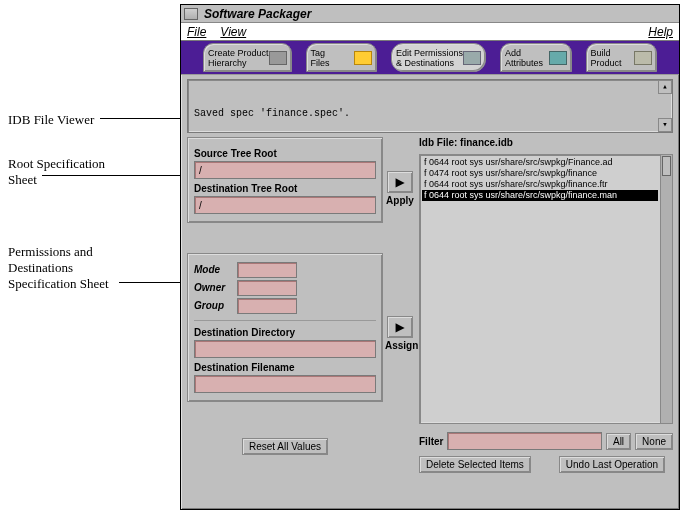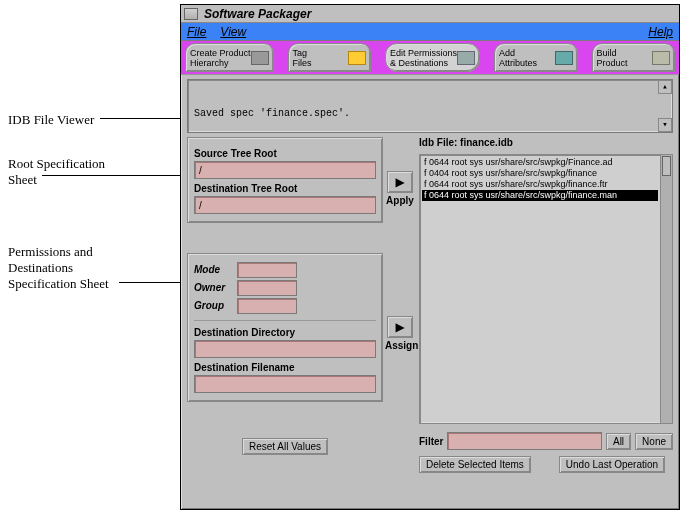--- a/index.html
+++ b/index.html
@@ -52,40 +52,40 @@
     font-style: italic;
     font-weight: bold;
     font-size: 12px;
   }
   .menubar {
     height: 18px;
     display: flex;
     align-items: center;
     padding: 0 6px;
     border-bottom: 1px solid #7a7a7a;
-    background: #3b82f6;
+    background: #ffffff;
   }
   .menubar .mitem {
     font-style: italic;
     text-decoration: underline;
     font-size: 12px;
     margin-right: 14px;
   }
   .menubar .help {
     margin-left: auto;
     margin-right: 0;
   }
   .stepbar {
     height: 34px;
     display: flex;
     align-items: stretch;
-    padding: 2px 4px;
+    padding: 2px 22px;
     gap: 14px;
     border-bottom: 1px solid #999;
-    background: #d946ef;
+    background: #4c1d95;
   }
   .step {
     flex: 1;
     display: flex;
     align-items: center;
     justify-content: space-between;
     padding: 2px 4px;
     border: 1px solid #888;
     border-radius: 10px 10px 0 0;
     background: #bfbfbf;
@@ -345,21 +345,21 @@
       <div class="action-lbl">Apply</div>
       <div style="height:110px;"></div>
       <div class="action-btn">▶</div>
       <div class="action-lbl">Assign</div>
     </div>
 
     <div class="rightcol">
       <div class="idb-label">Idb File:  finance.idb</div>
       <div class="listbox">
         <div class="row">f 0644 root sys usr/share/src/swpkg/Finance.ad</div>
-        <div class="row">f 0404 root sys usr/share/src/swpkg/finance</div>
+        <div class="row">f 0474 root sys usr/share/src/swpkg/finance</div>
         <div class="row">f 0644 root sys usr/share/src/swpkg/finance.ftr</div>
         <div class="row sel">f 0644 root sys usr/share/src/swpkg/finance.man</div>
         <div class="vtrack">
           <div class="vthumb"></div>
         </div>
       </div>
 
       <div class="filterrow">
         <span class="flabel">Filter</span>
         <span class="finput"></span>

